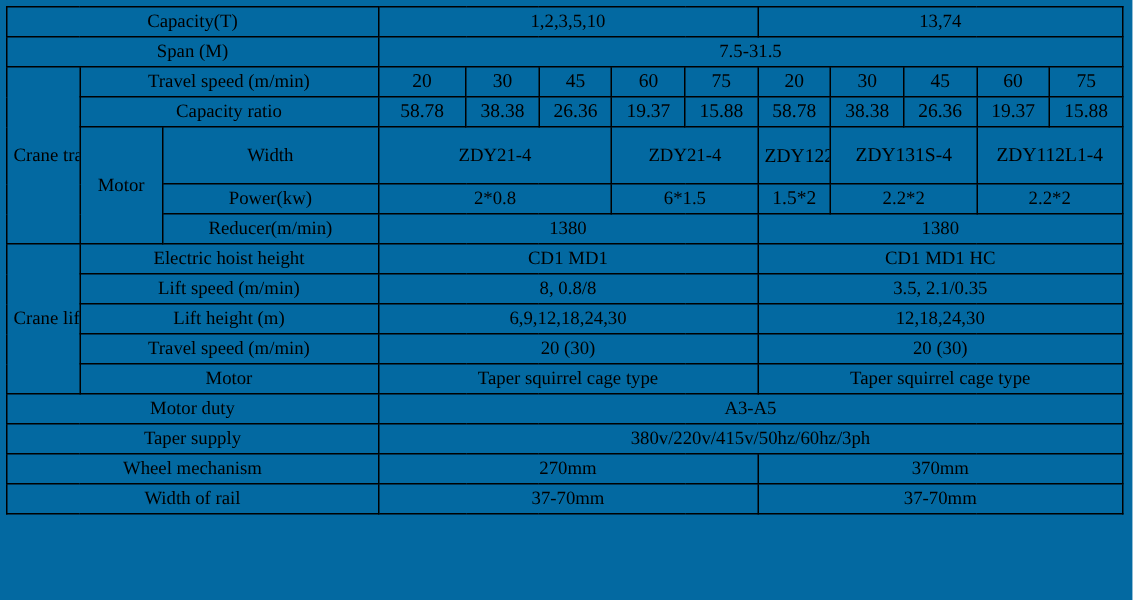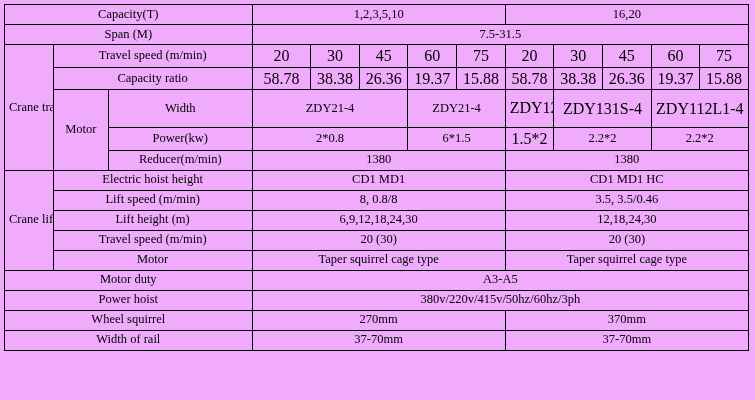--- a/index.html
+++ b/index.html
@@ -9,21 +9,21 @@
   }
   body {
     font-family: "Liberation Serif", serif;
     color: #000000;
   }
   #sheet {
     width: 755px;
     height: 400px;
     position: relative;
     overflow: hidden;
-    background: #f0abfc;
+    background: #0369a1;
   }
   table.spec {
     border-collapse: collapse;
     table-layout: fixed;
     width: 745px;
     margin: 4px 0 0 4px;
     font-size: 12.5px;
     line-height: 1.1;
   }
   table.spec td {
@@ -41,21 +41,21 @@
     padding-left: 5px;
   }
   td.rowhdr {
     text-align: center;
   }
   td.sect {
     text-align: left;
     padding-left: 5px;
   }
   td.small {
-    font-size: 16px;
+    font-size: 13px;
     margin-top: 44px;
   }
   td.wrap {
     white-space: normal;
     line-height: 1.05;
   }
 </style>
 </head>
 <body>
 
@@ -74,21 +74,21 @@
     <col style="width:44px">
     <col style="width:44px">
     <col style="width:44px">
     <col style="width:44px">
   </colgroup>
 
   <tbody>
         <tr>
     <td class="lbl-left" colspan="3">Capacity(T)</td>
     <td colspan="5">1,2,3,5,10</td>
-    <td colspan="5">16,20</td>
+    <td colspan="5">13,74</td>
   </tr>
 
   <tr>
     <td class="lbl-left" colspan="3">Span (M)</td>
     <td colspan="10">7.5-31.5</td>
   </tr>
 
   <tr>
     <td rowspan="5" class="sect">Crane travel mechanism</td>
     <td colspan="2" class="rowhdr">Travel speed (m/min)</td>
@@ -146,21 +146,21 @@
   <tr>
     <td rowspan="5" class="sect">Crane lift and hoist travel</td>
     <td colspan="2" class="rowhdr">Electric hoist height</td>
     <td colspan="5">CD1  MD1</td>
     <td colspan="5">CD1   MD1 HC</td>
   </tr>
 
   <tr>
     <td colspan="2" class="rowhdr">Lift speed (m/min)</td>
     <td colspan="5">8,  0.8/8</td>
-    <td colspan="5">3.5,  3.5/0.46</td>
+    <td colspan="5">3.5,  2.1/0.35</td>
   </tr>
 
   <tr>
     <td colspan="2" class="rowhdr">Lift height (m)</td>
     <td colspan="5">6,9,12,18,24,30</td>
     <td colspan="5">12,18,24,30</td>
   </tr>
 
   <tr>
     <td colspan="2" class="rowhdr">Travel speed (m/min)</td>
@@ -173,26 +173,26 @@
     <td colspan="5">Taper squirrel cage type</td>
     <td colspan="5">Taper squirrel cage type</td>
   </tr>
 
   <tr>
     <td class="lbl-left" colspan="3">Motor duty</td>
     <td colspan="10">A3-A5</td>
   </tr>
 
   <tr>
-    <td class="lbl-left" colspan="3">Power hoist</td>
+    <td class="lbl-left" colspan="3">Taper supply</td>
     <td colspan="10">380v/220v/415v/50hz/60hz/3ph</td>
   </tr>
 
   <tr>
-    <td class="lbl-left" colspan="3">Wheel squirrel</td>
+    <td class="lbl-left" colspan="3">Wheel mechanism</td>
     <td colspan="5">270mm</td>
     <td colspan="5">370mm</td>
   </tr>
 
   <tr>
     <td class="lbl-left" colspan="3">Width of rail</td>
     <td colspan="5">37-70mm</td>
     <td colspan="5">37-70mm</td>
   </tr>
 </tbody>

